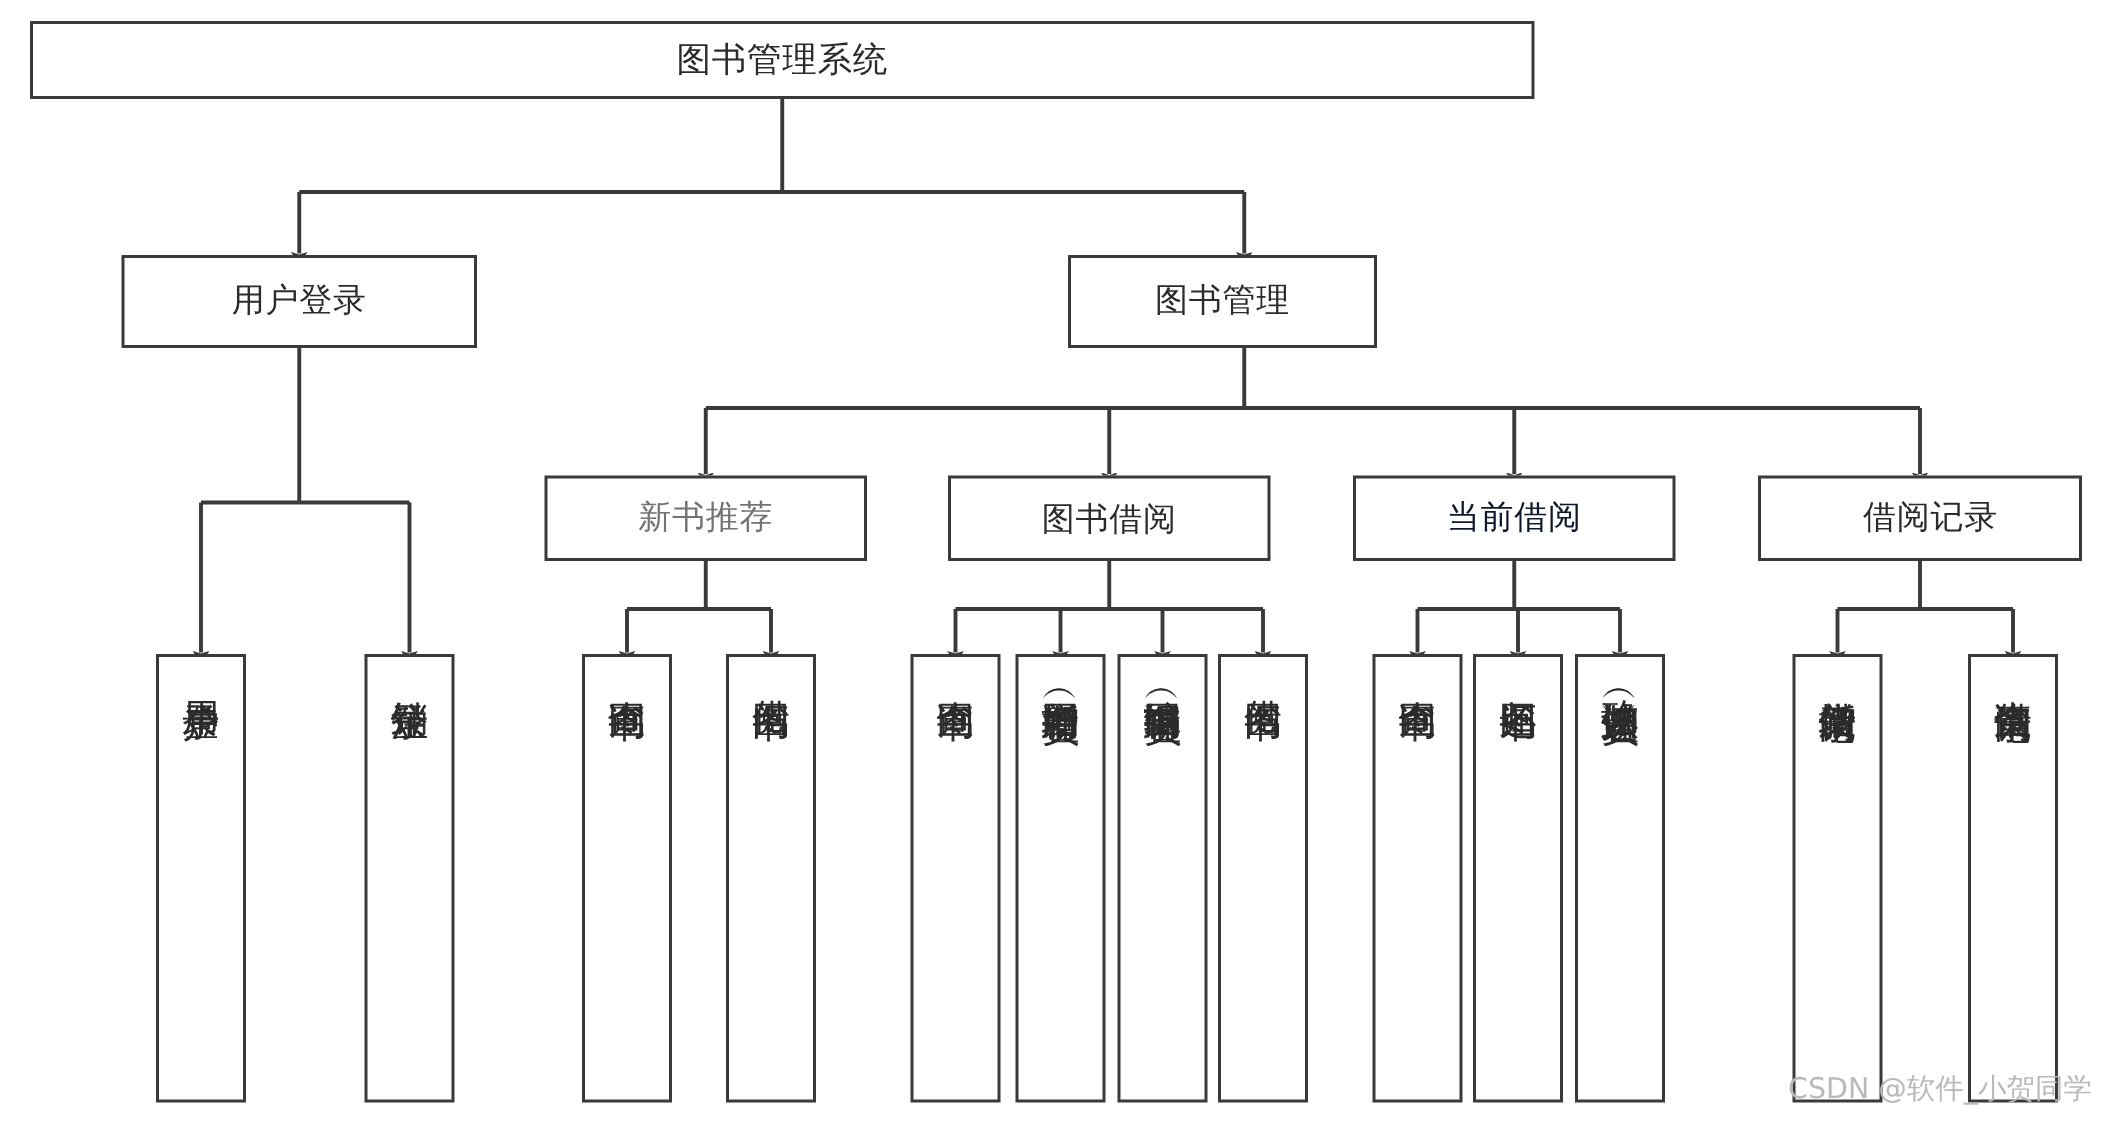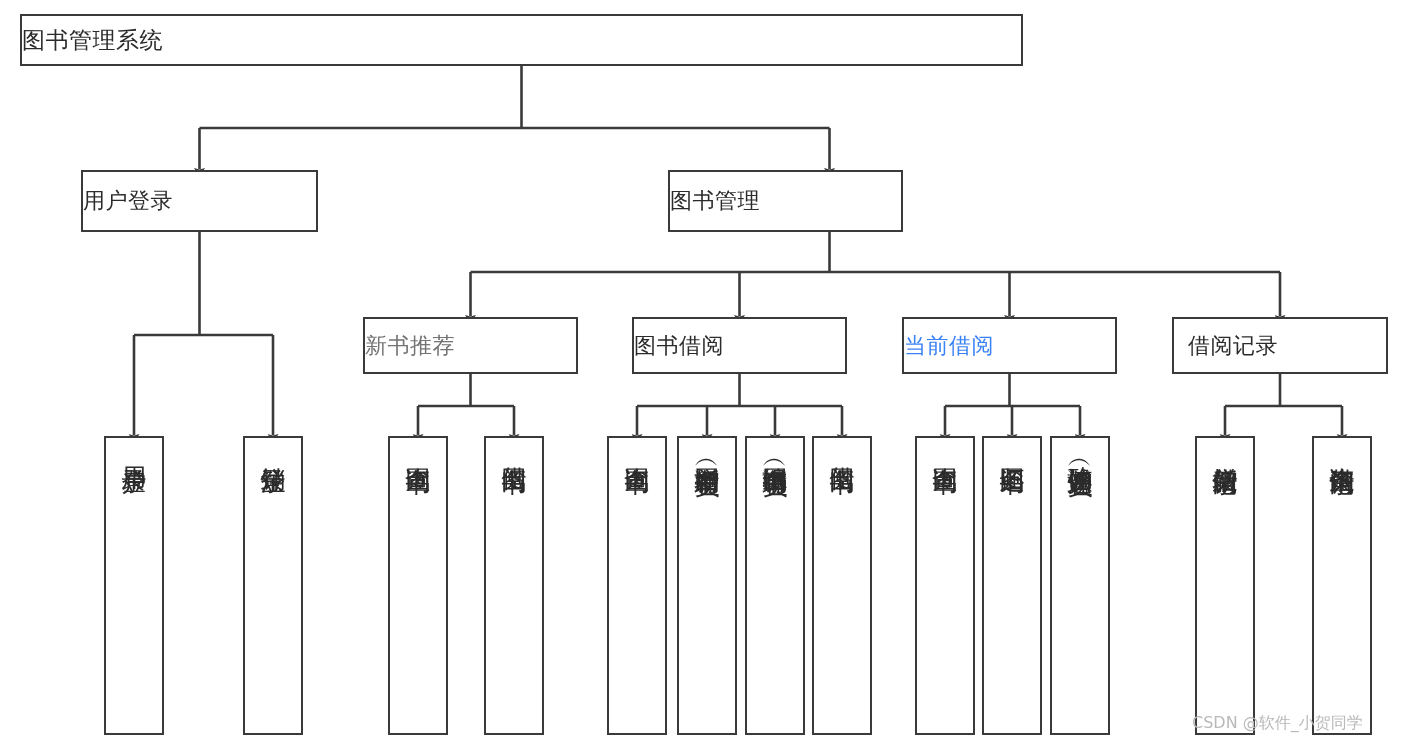--- a/index.html
+++ b/index.html
@@ -26,21 +26,21 @@
     height: 747px;
     pointer-events: none;
   }
   .node {
     position: absolute;
     box-sizing: border-box;
     background: #ffffff;
     border: 2px solid #3a3a3a;
     display: flex;
     align-items: center;
-    justify-content: flex-start;
+    justify-content: center;
     color: #2b2b2b;
   }
   .node .lbl {
     display: block;
     text-align: center;
     line-height: 1.06;
     letter-spacing: 0.5px;
   }
   
   .node.horiz .lbl {
@@ -61,21 +61,21 @@
     text-orientation: upright;
     font-size: 25px;
     line-height: 1.0;
     letter-spacing: 1px;
     white-space: nowrap;
   }
   #watermark {
     position: absolute;
     left: 1192px;
     top: 713px;
-    font-size: 16px;
+    font-size: 19px;
     color: #b9b9b9;
     white-space: nowrap;
     font-family: "DejaVu Sans", "Liberation Sans", sans-serif;
   }
 </style>
 </head>
 <body>
 
 <div id="canvas">
   <svg id="edges" viewBox="0 0 1405 747" width="1405" height="747">
@@ -121,30 +121,30 @@
       </g>
   </svg>
 
   <div id="nodes">
       <div class="node horiz root" style="left: 20px; top: 14px; width: 1003px; height: 52px; border-color: rgb(58, 58, 58); color: rgb(43, 43, 43);">
         <span class="lbl">图书管理系统</span>
       </div>
       <div class="node horiz" style="left: 81px; top: 170px; width: 237px; height: 62px; border-color: rgb(58, 58, 58); color: rgb(43, 43, 43);">
         <span class="lbl">用户登录</span>
       </div>
-      <div class="node horiz" style="left: 668px; top: 170px; width: 235px; height: 62px; border-color: rgb(58, 58, 58); color: rgb(43, 43, 43);">
+      <div class="node horiz" style="left: 712px; top: 170px; width: 206px; height: 62px; border-color: rgb(58, 58, 58); color: rgb(43, 43, 43);">
         <span class="lbl">图书管理</span>
       </div>
       <div class="node horiz" style="left: 363px; top: 317px; width: 215px; height: 57px; border-color: rgb(58, 58, 58); color: #737373;">
         <span class="lbl">新书推荐</span>
       </div>
       <div class="node horiz" style="left: 632px; top: 317px; width: 215px; height: 57px; border-color: rgb(58, 58, 58); color: rgb(43, 43, 43); font-family: Liberation Serif, serif;">
         <span class="lbl">图书借阅</span>
       </div>
-      <div class="node horiz" style="left: 902px; top: 317px; width: 215px; height: 57px; border-color: rgb(58, 58, 58); color: #3b82f6;">
+      <div class="node horiz" style="left: 902px; top: 317px; width: 215px; height: 57px; border-color: rgb(58, 58, 58); color: #0f172a;">
         <span class="lbl">当前借阅</span>
       </div>
       <div class="node horiz" style="left: 1172px; top: 317px; width: 216px; height: 57px; border-color: rgb(58, 58, 58); color: rgb(43, 43, 43); padding-left: 14px;">
         <span class="lbl">借阅记录</span>
       </div>
       <div class="node vert" style="left: 104px; top: 436px; width: 60px; height: 299px; border-color: rgb(58, 58, 58); color: rgb(43, 43, 43);">
         <span class="lbl">用户登录</span>
       </div>
       <div class="node vert" style="left: 243px; top: 436px; width: 60px; height: 299px; border-color: rgb(58, 58, 58); color: rgb(43, 43, 43);">
         <span class="lbl">注销登录</span>

